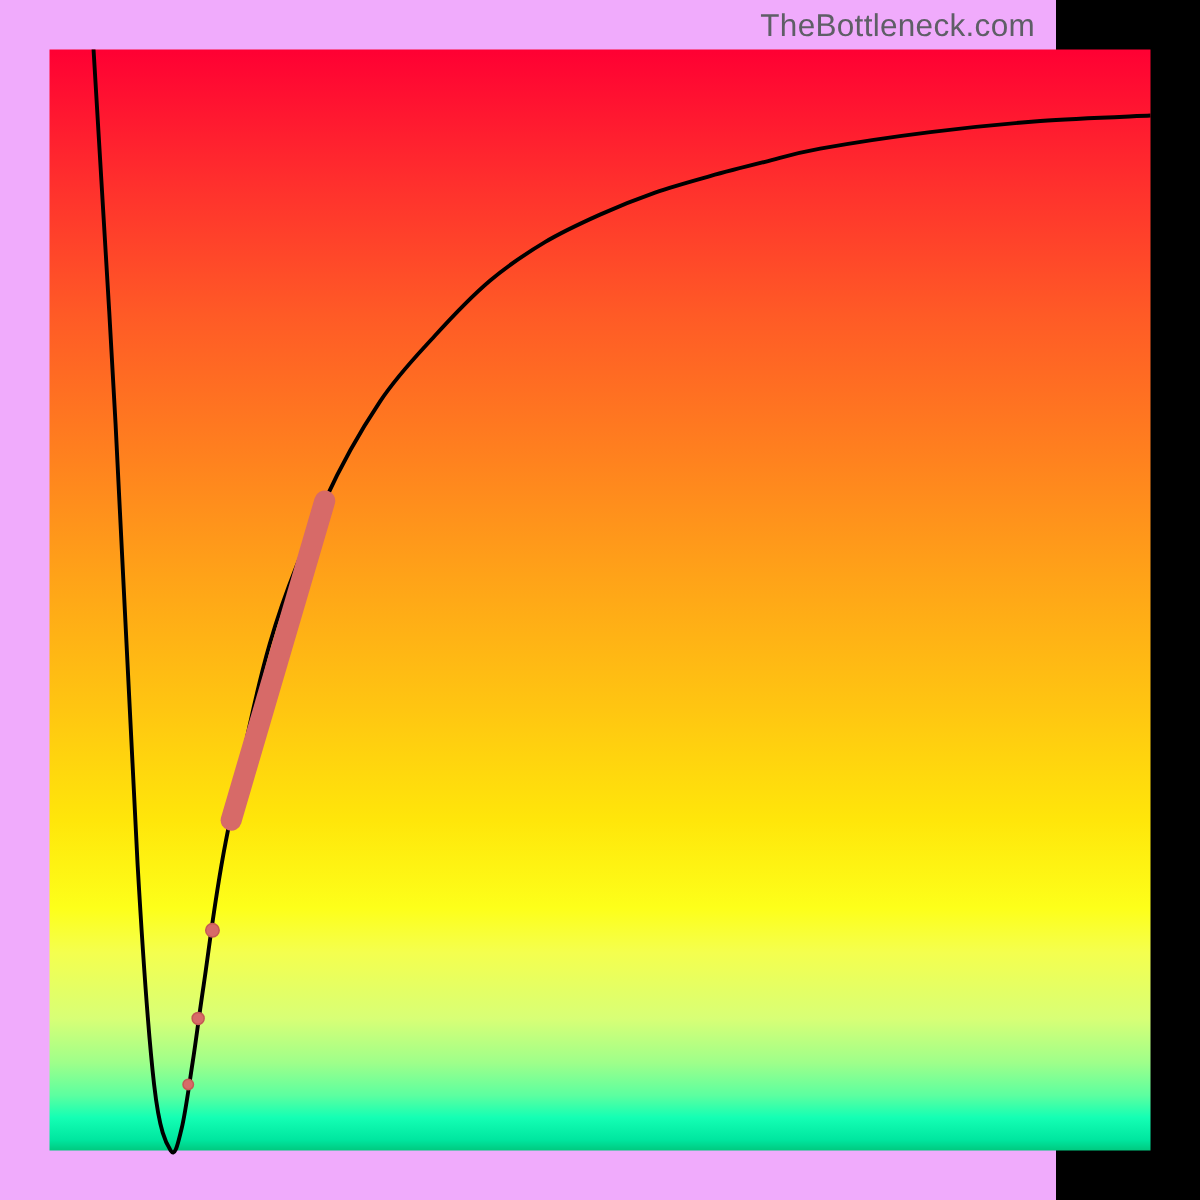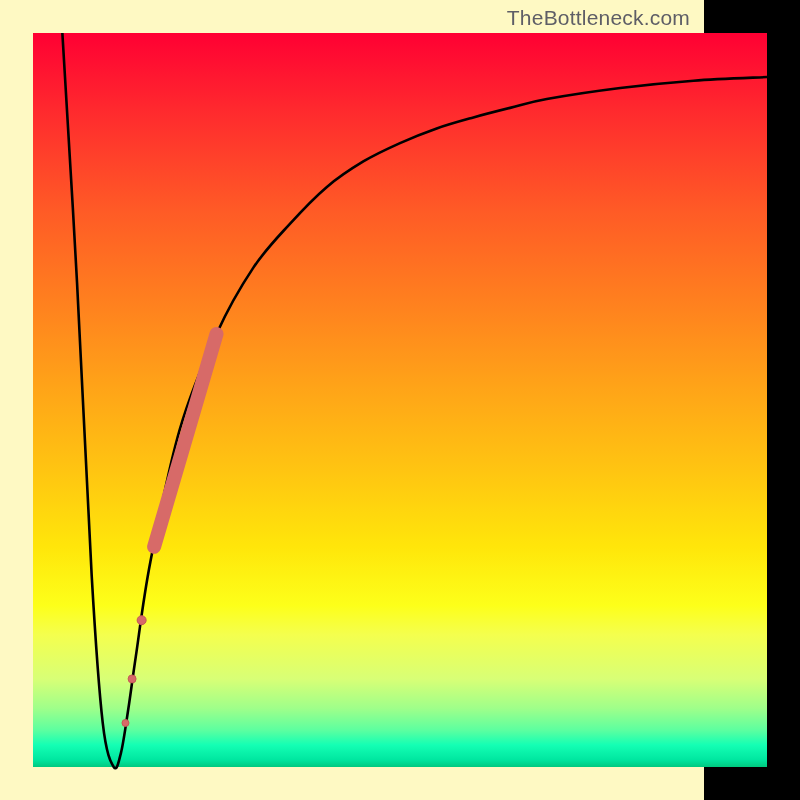--- a/index.html
+++ b/index.html
@@ -8,21 +8,21 @@
     width: 800px;
     height: 800px;
     overflow: hidden;
     background: #000;
     font-family: Arial, Helvetica, sans-serif;
   }
   .frame {
     position: relative;
     width: 704px;
     height: 800px;
-    background: #fef9c3;
+    background: #f0abfc;
   }
   .plot-area {
     position: absolute;
     left: 33px;
     top: 33px;
     width: 734px;
     height: 734px;
     background: linear-gradient(
       to bottom,
       #ff0033 0%,

